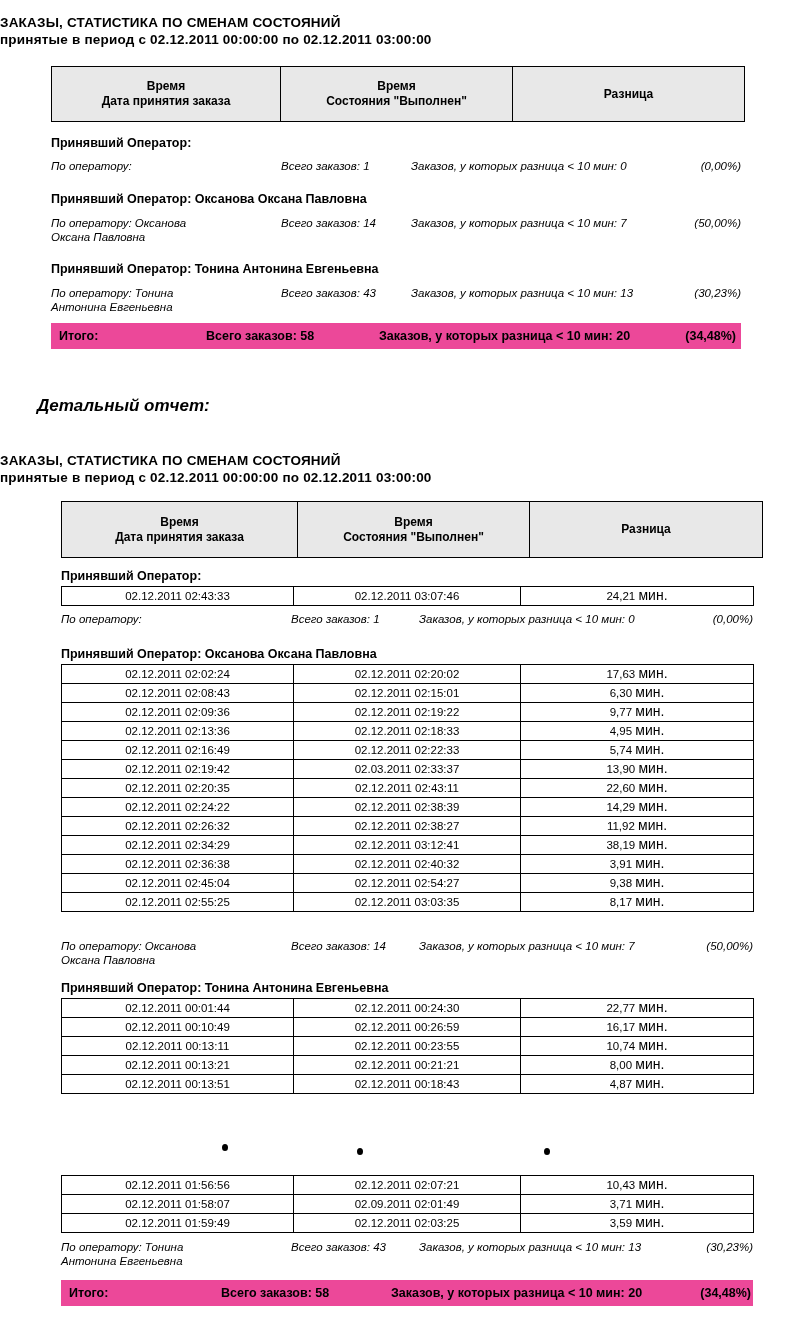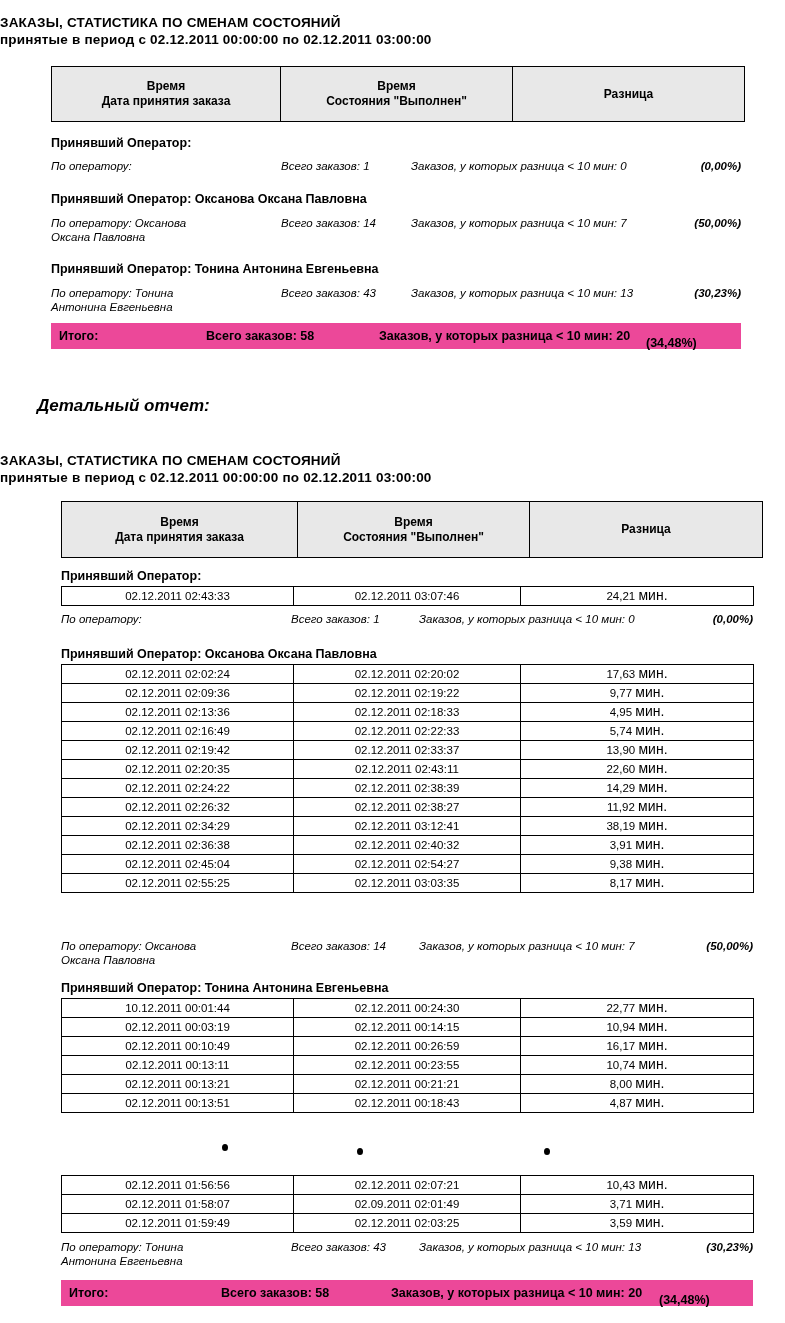--- a/index.html
+++ b/index.html
@@ -60,34 +60,34 @@
   .op-summary{
     font-style:italic;
     font-size:11.5px;
     line-height:14px;
     position:relative;
     height:28px;
   }
   .op-summary .c-name{position:absolute;left:0;top:0;width:150px;}
   .op-summary .c-total{position:absolute;top:0;}
   .op-summary .c-less{position:absolute;top:0;}
-  .op-summary .c-pct{position:absolute;top:0;text-align:right;font-weight:bold;}
+  .op-summary .c-pct{position:absolute;top:0;text-align:right;}
 
   
   .totals-bar{
     background:#ec4899;
     position:relative;
     font-weight:bold;
     font-size:12.5px;
     line-height:16px;
   }
   .totals-bar .t-label{position:absolute;left:8px;top:5px;}
   .totals-bar .t-total{position:absolute;top:5px;}
   .totals-bar .t-less{position:absolute;top:5px;}
-  .totals-bar .t-pct{position:absolute;top:12px;text-align:left;}
+  .totals-bar .t-pct{position:absolute;top:5px;text-align:right;}
 
   
   .data-table{
     border-collapse:collapse;
     table-layout:fixed;
     font-size:11.5px;
   }
   .data-table td{
     border:1px solid #000;
     text-align:center;
@@ -220,37 +220,42 @@
         <col style="width:227px">
         <col style="width:233px">
       </colgroup>
       <tbody>
         <tr>
           <td>02.12.2011 02:02:24</td>
           <td>02.12.2011 02:20:02</td>
           <td class="diff">17,63 <span class="unit">мин.</span></td>
         </tr>
         <tr>
+          <td>02.12.2011 02:08:43</td>
+          <td>02.12.2011 02:15:01</td>
+          <td class="diff">6,30 <span class="unit">мин.</span></td>
+        </tr>
+        <tr>
           <td>02.12.2011 02:09:36</td>
           <td>02.12.2011 02:19:22</td>
           <td class="diff">9,77 <span class="unit">мин.</span></td>
         </tr>
         <tr>
           <td>02.12.2011 02:13:36</td>
           <td>02.12.2011 02:18:33</td>
           <td class="diff">4,95 <span class="unit">мин.</span></td>
         </tr>
         <tr>
           <td>02.12.2011 02:16:49</td>
           <td>02.12.2011 02:22:33</td>
           <td class="diff">5,74 <span class="unit">мин.</span></td>
         </tr>
         <tr>
           <td>02.12.2011 02:19:42</td>
-          <td>02.12.2011 02:33:37</td>
+          <td>02.03.2011 02:33:37</td>
           <td class="diff">13,90 <span class="unit">мин.</span></td>
         </tr>
         <tr>
           <td>02.12.2011 02:20:35</td>
           <td>02.12.2011 02:43:11</td>
           <td class="diff">22,60 <span class="unit">мин.</span></td>
         </tr>
         <tr>
           <td>02.12.2011 02:24:22</td>
           <td>02.12.2011 02:38:39</td>
@@ -292,28 +297,23 @@
 
   <div class="abs op-group" style="left:61px;top:980px;">Принявший Оператор: Тонина Антонина Евгеньевна</div>
   <table class="data-table abs" id="tbl-g3a" style="left:61px;top:998px;width:692px;">
       <colgroup>
         <col style="width:232px">
         <col style="width:227px">
         <col style="width:233px">
       </colgroup>
       <tbody>
         <tr>
-          <td>10.12.2011 00:01:44</td>
+          <td>02.12.2011 00:01:44</td>
           <td>02.12.2011 00:24:30</td>
           <td class="diff">22,77 <span class="unit">мин.</span></td>
-        </tr>
-        <tr>
-          <td>02.12.2011 00:03:19</td>
-          <td>02.12.2011 00:14:15</td>
-          <td class="diff">10,94 <span class="unit">мин.</span></td>
         </tr>
         <tr>
           <td>02.12.2011 00:10:49</td>
           <td>02.12.2011 00:26:59</td>
           <td class="diff">16,17 <span class="unit">мин.</span></td>
         </tr>
         <tr>
           <td>02.12.2011 00:13:11</td>
           <td>02.12.2011 00:23:55</td>
           <td class="diff">10,74 <span class="unit">мин.</span></td>

